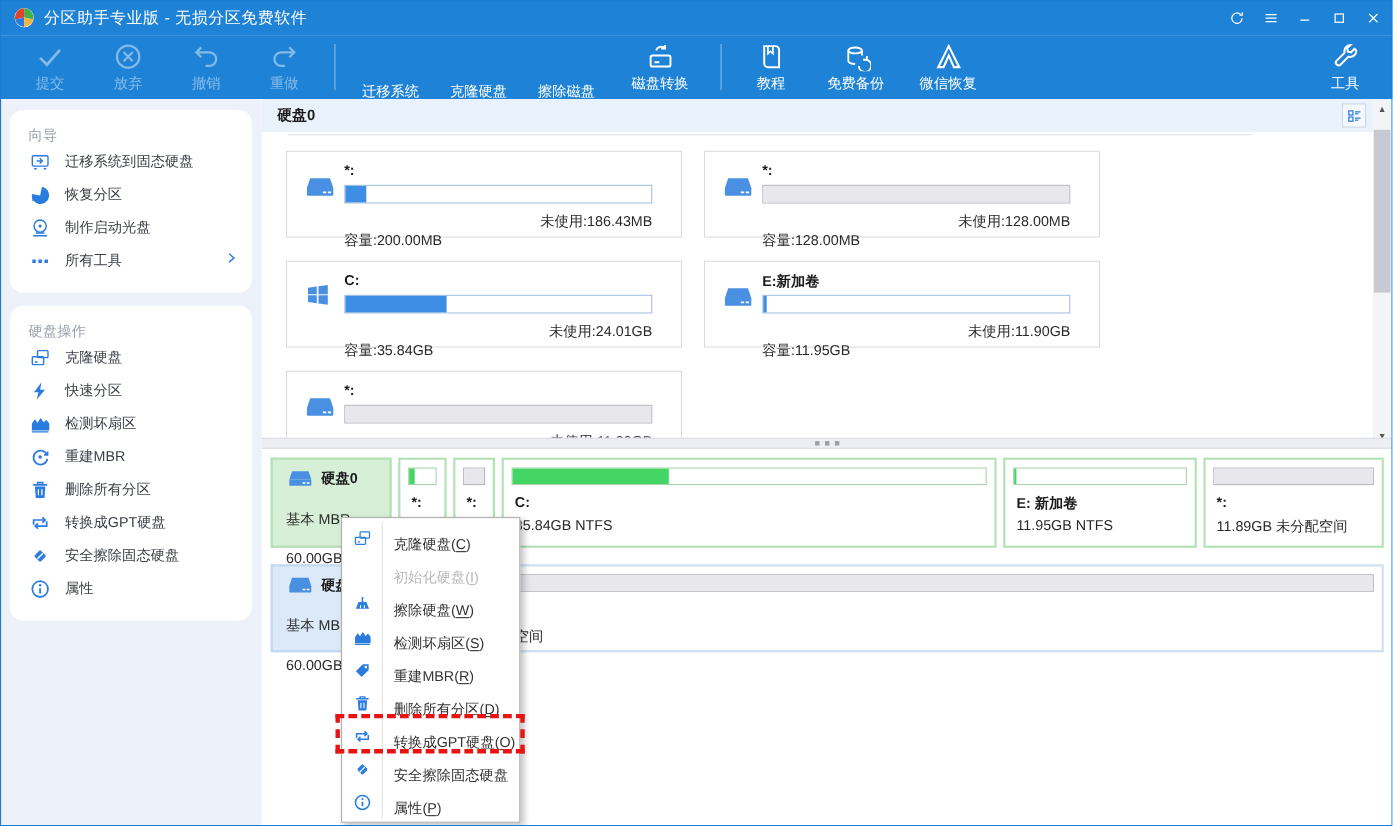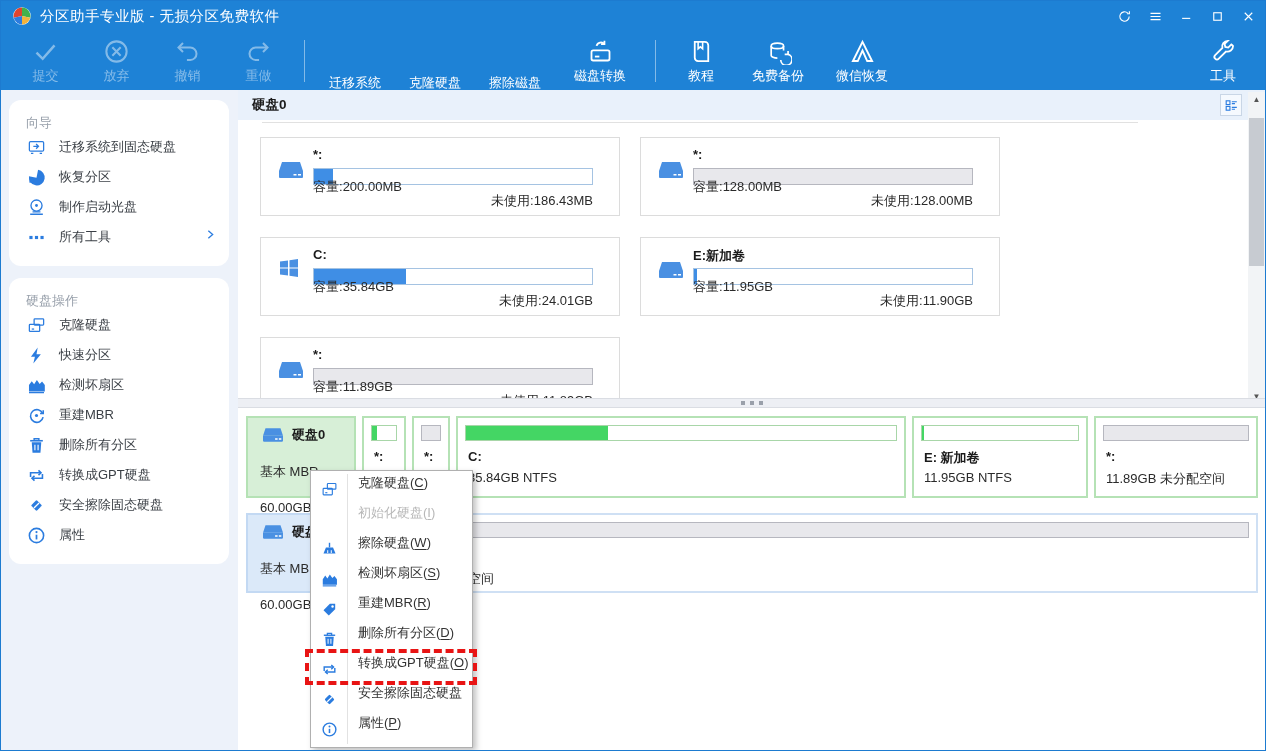--- a/index.html
+++ b/index.html
@@ -56,21 +56,21 @@
   .vol-card { position:absolute; width:360px; height:79px; background:#fff; border:1px solid #dcdcdc; }
   .vc-icon { position:absolute; left:16px; top:20px; width:28px; height:24px; color:#4a90e2; }
   .vc-icon svg { width:28px; height:24px; }
   .vc-name { position:absolute; left:52px; top:9px; font-weight:bold; color:#1b1b1b; }
   .vc-bar { position:absolute; left:52px; right:26px; top:30px; height:17px; background:#fff; }
   .vc-bar.blue { border:1px solid #a5c3e2; }
   .vc-bar.gray { border:1px solid #b6b7bf; }
   .vc-fill { height:100%; }
   .vc-fill.blue { background:#3f8ee5; }
   .vc-fill.gray { background:#e8e8ec; }
-  .vc-cap { position:absolute; left:52px; top:40px; color:#2a2a2a; }
+  .vc-cap { position:absolute; left:52px; top:72px; color:#2a2a2a; }
   .vc-unused { position:absolute; right:26px; top:54px; color:#2a2a2a; }
 
   .scrollbar { position:absolute; right:1px; top:2px; width:17px; height:312px; background:#f2f4f6; }
   .sb-arrow { position:absolute; left:0; width:17px; height:15px; color:#555; font-size:8px;
     display:flex; align-items:center; justify-content:center; cursor:pointer; }
   .sb-arrow.up{ top:0; } .sb-arrow.down{ bottom:0; }
   .sb-thumb { position:absolute; left:1px; width:15px; top:26px; height:148px; background:#c7cbd1; cursor:pointer; }
 
   .splitter { position:absolute; left:0; right:0; top:308px; height:10px; background:#edeff4;
     border-top:1px solid #dadde3; border-bottom:1px solid #dadde3; display:flex; align-items:center; justify-content:center; gap:5px; }
@@ -93,21 +93,21 @@
   .db-bar.gray  { border:1px solid #b6b7bf; }
   .db-fill { height:100%; }
   .db-fill.green { background:#44d664; }
   .db-fill.gray  { background:#e8e8ec; }
   .db-label { position:absolute; left:10px; top:31px; font-weight:bold; color:#1b1b1b; white-space:nowrap; }
   .db-info  { position:absolute; left:10px; top:52px; color:#2a2a2a; white-space:nowrap; }
 
   
   .ctx-menu { position:absolute; left:310px; top:470px; width:163px; background:#fff;
     border:1px solid #b0b0b0; box-shadow:3px 3px 6px rgba(0,0,0,.25); z-index:50; padding:3px 0; }
-  .ctx-item { height:30px; display:flex; align-items:flex-start; cursor:pointer; position:relative; }
+  .ctx-item { height:30px; display:flex; align-items:flex-end; cursor:pointer; position:relative; }
   .ctx-gutter { width:37px; align-self:stretch; display:flex; align-items:center; justify-content:center;
     border-right:1px solid #e2e2e2; color:#2b7cdf; flex:none; }
   .ctx-gutter svg { width:17px; height:17px; }
   .ctx-label { padding-left:10px; color:#333; white-space:nowrap; }
   .ctx-item.disabled .ctx-label { color:#b8b8b8; }
   .ctx-label u { text-underline-offset:2px; }
 
   .annotation { position:absolute; left:305px; top:649px; width:172px; height:36px;
     border:4px dashed #e81414; z-index:60; pointer-events:none; }
 </style>

